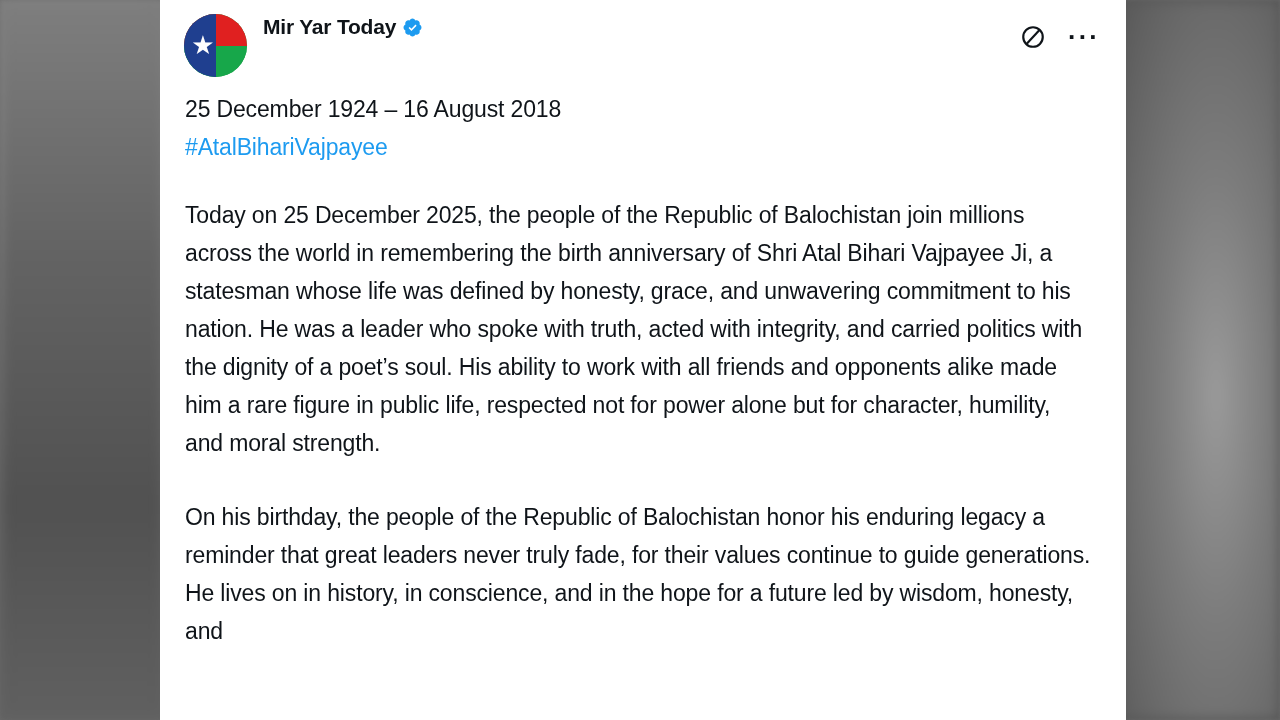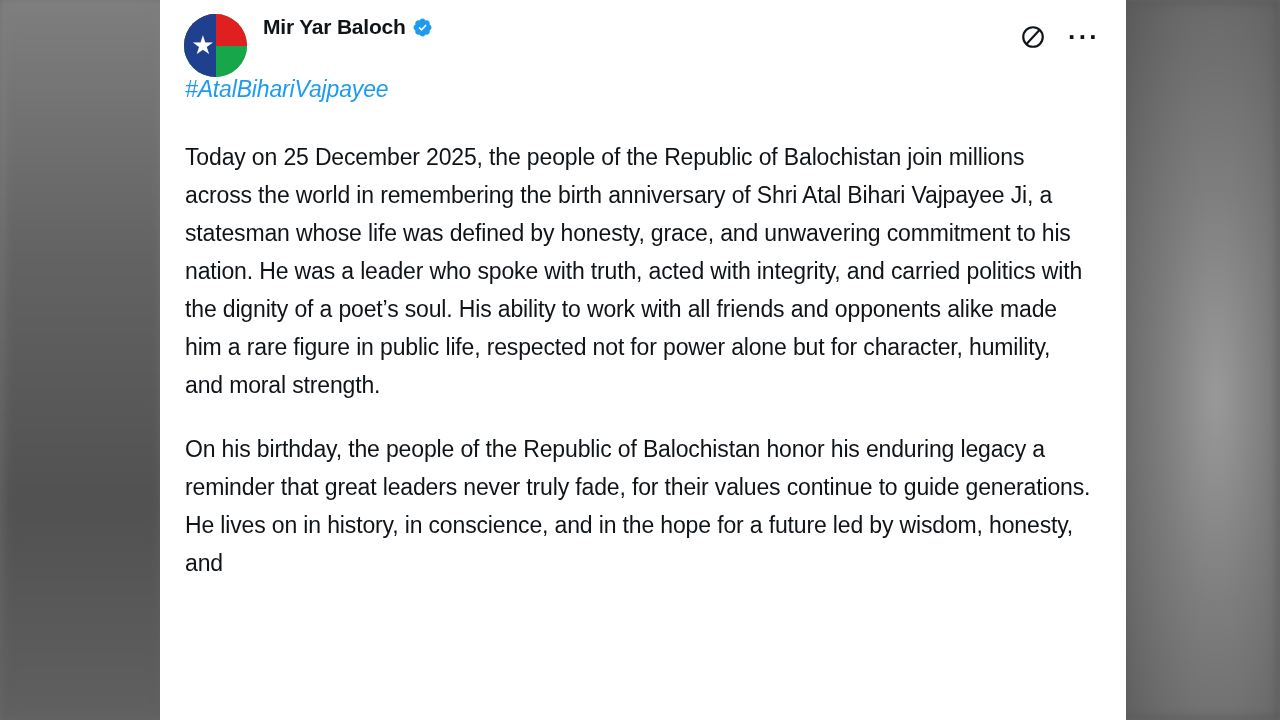--- a/index.html
+++ b/index.html
@@ -169,27 +169,26 @@
     letter-spacing: -0.15px;
     padding-left: 1px;
     padding-right: 10px;
   }
   .line-date {
     margin-top: 20px;
   }
   .hashtag {
     color: #1d9bf0;
     cursor: pointer;
-    font-style: italic;
   }
   .para {
     margin-top: 30px;
   }
   .para.second {
-    margin-top: 26px;
+    margin-top: 36px;
   }
 </style>
 </head>
 <body>
 
 <div class="backdrop">
   <div class="smudge-left"></div>
 </div>
 
 <div class="tweet-card">
@@ -198,21 +197,21 @@
 
     <div class="avatar">
       <div class="band-red"></div>
       <div class="band-green"></div>
       <div class="corner"></div>
       <div class="star">★</div>
     </div>
 
     <div class="name-block">
       <div class="display-name-row">
-        <span class="display-name">Mir Yar Baloch</span>
+        <span class="display-name">Mir Yar Today</span>
         <span class="verified">
           <svg viewBox="0 0 24 24" width="21" height="21" aria-hidden="true">
             <path fill="#1d9bf0" d="M22.25 12c0-1.43-.88-2.67-2.19-3.34.46-1.39.2-2.9-.81-3.91s-2.52-1.27-3.91-.81C14.67 2.63 13.43 1.75 12 1.75s-2.67.88-3.34 2.19c-1.39-.46-2.9-.2-3.91.81s-1.27 2.52-.81 3.91C2.63 9.33 1.75 10.57 1.75 12s.88 2.67 2.19 3.34c-.46 1.39-.2 2.9.81 3.91s2.52 1.27 3.91.81c.67 1.31 1.91 2.19 3.34 2.19s2.67-.88 3.34-2.19c1.39.46 2.9.2 3.91-.81s1.27-2.52.81-3.91c1.31-.67 2.19-1.91 2.19-3.34z"></path>
             <path fill="#ffffff" d="M10.8 15.9l-3.3-3.3 1.3-1.3 2 2 4.6-4.6 1.3 1.3-5.9 5.9z"></path>
           </svg>
         </span>
       </div>
     </div>
 
     <div class="header-actions">
@@ -220,20 +219,21 @@
         <svg viewBox="0 0 24 24" width="26" height="26" aria-hidden="true">
           <circle cx="12" cy="12" r="9" fill="none" stroke="#0f1419" stroke-width="2"></circle>
           <line x1="6" y1="18.5" x2="18" y2="5.5" stroke="#0f1419" stroke-width="2"></line>
         </svg>
       </span>
       <span class="more-dots">···</span>
     </div>
   </div>
 
   <div class="tweet-body">
+    <div class="line-date">25 December 1924 – 16 August 2018</div>
     <div>
       <span class="hashtag">#AtalBihariVajpayee</span>
     </div>
     <div class="para">Today on 25 December 2025, the people of the Republic of Balochistan join millions across the world in remembering the birth anniversary of Shri Atal Bihari Vajpayee Ji, a statesman whose life was defined by honesty, grace, and unwavering commitment to his nation. He was a leader who spoke with truth, acted with integrity, and carried politics with the dignity of a poet’s soul. His ability to work with all friends and opponents alike made him a rare figure in public life, respected not for power alone but for character, humility, and moral strength.</div>
     <div class="para second">On his birthday, the people of the Republic of Balochistan honor his enduring legacy a reminder that great leaders never truly fade, for their values continue to guide generations. He lives on in history, in conscience, and in the hope for a future led by wisdom, honesty, and</div>
   </div>
 
 </div>
 
 </body></html>

